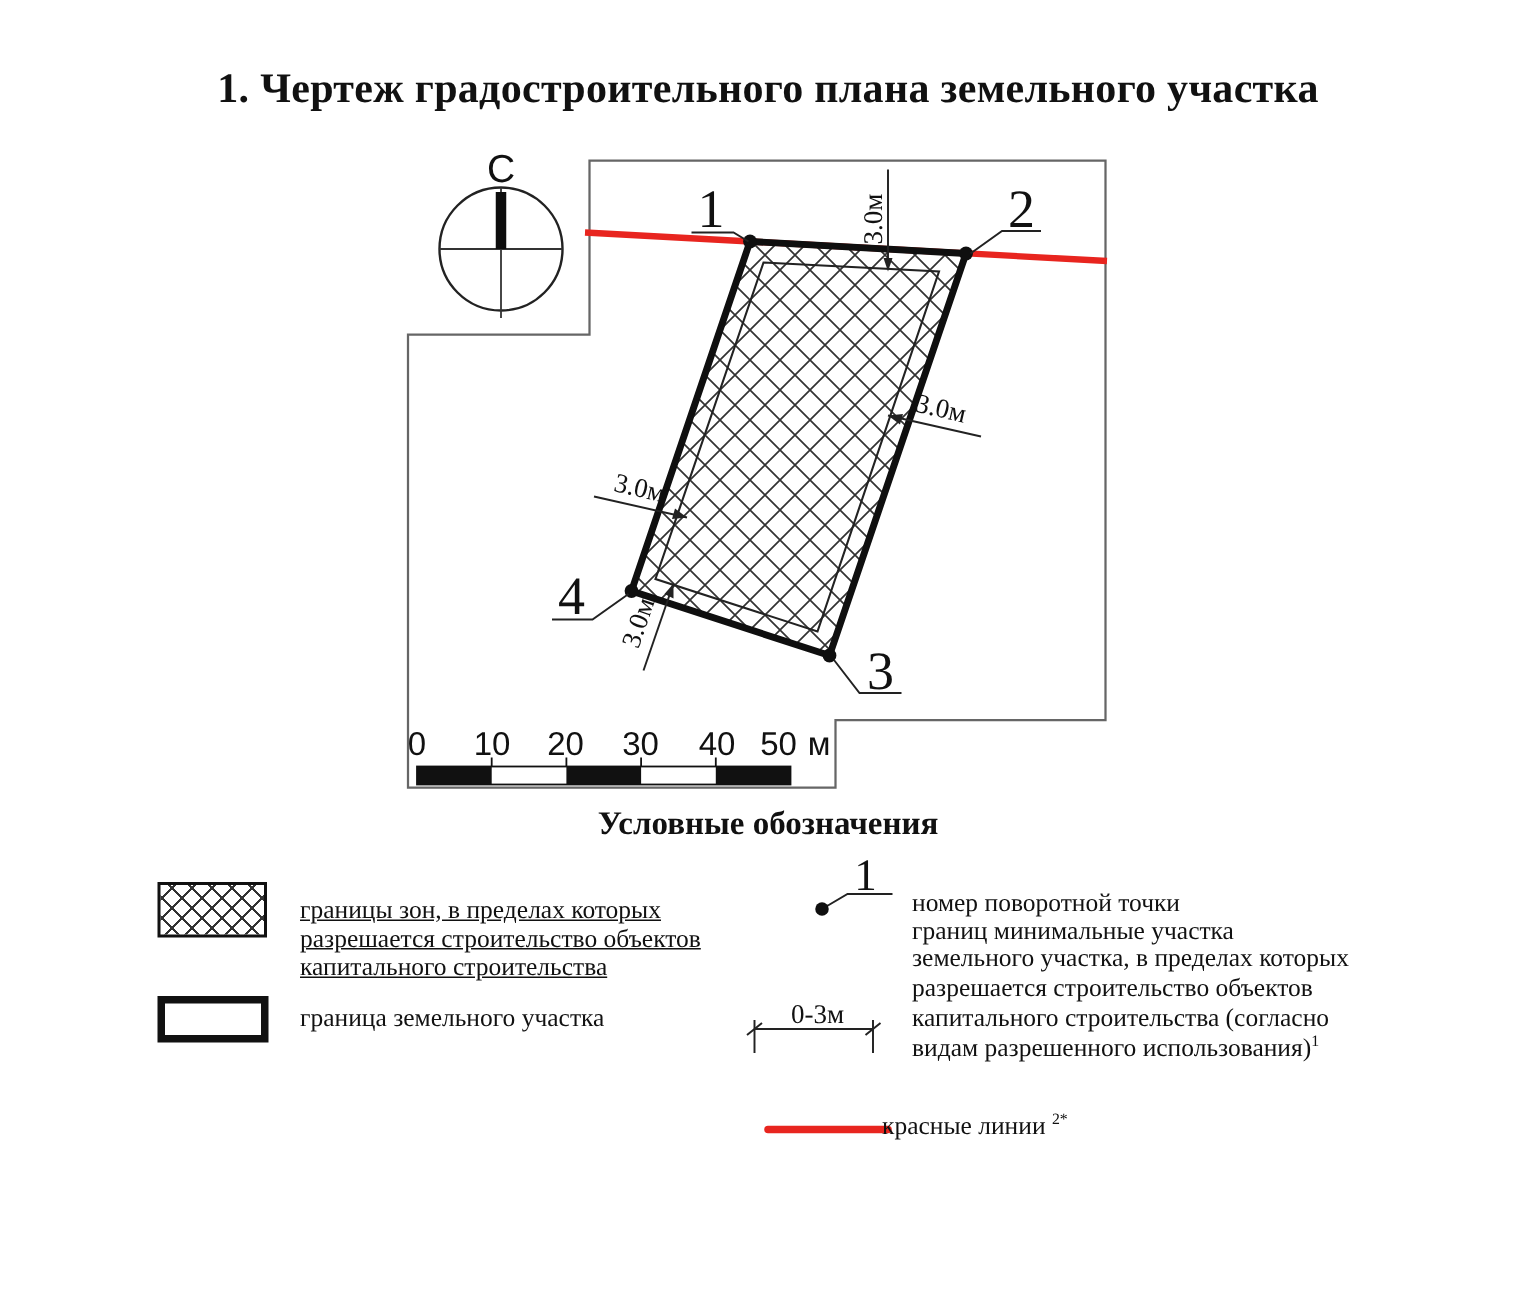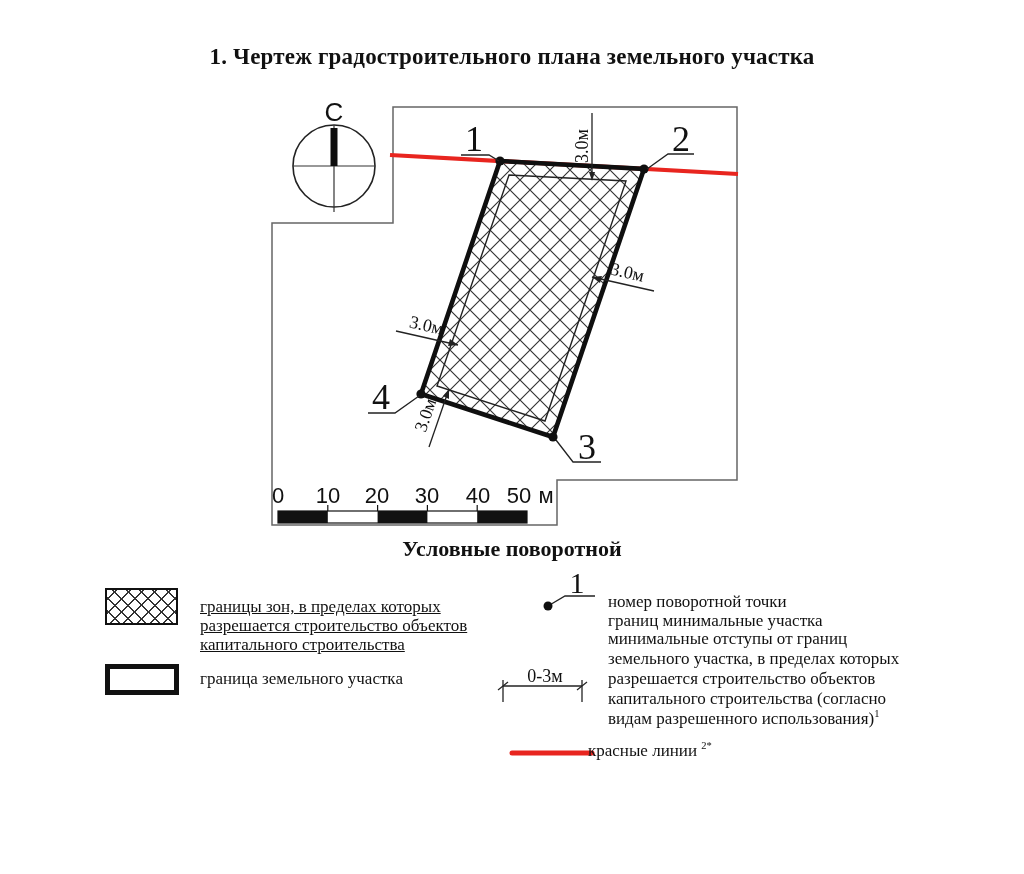--- a/index.html
+++ b/index.html
@@ -3,21 +3,21 @@
 <meta charset="utf-8">
 <style>
   html,body{margin:0;padding:0;background:#fff;}
   .page{
     position:relative;width:1024px;height:874px;background:#ffffff;overflow:hidden;
     outline:1px solid #ececec;
     font-family:"Liberation Serif",serif;color:#111;
   }
   .title{
     position:absolute;top:44px;left:0;width:1024px;text-align:center;
-    font-size:23px;font-weight:bold;letter-spacing:.2px;
+    font-size:28px;font-weight:bold;letter-spacing:.2px;
   }
   .plan-svg{position:absolute;top:0;left:0;}
   .t-serif{font-family:"Liberation Serif",serif;fill:#111;}
   .t-sans{font-family:"Liberation Sans",sans-serif;fill:#111;}
   .legend-heading{
     position:absolute;top:536px;left:0;width:1024px;text-align:center;
     font-size:22px;font-weight:bold;
   }
   .leg-text{position:absolute;font-size:17px;line-height:19px;white-space:nowrap;}
   .leg-text.lh20{line-height:20px;}
@@ -120,21 +120,21 @@
       <line x1="377.6" y1="505" x2="377.6" y2="511" stroke="#111" stroke-width="1.2"></line>
       <line x1="427.4" y1="505" x2="427.4" y2="511" stroke="#111" stroke-width="1.2"></line>
       <line x1="477.2" y1="505" x2="477.2" y2="511" stroke="#111" stroke-width="1.2"></line>
       <rect x="278" y="511" width="249" height="12" fill="#fff" stroke="#111" stroke-width="1.2"></rect>
       <rect x="278" y="511" width="49.8" height="12" fill="#111"></rect>
       <rect x="377.6" y="511" width="49.8" height="12" fill="#111"></rect>
       <rect x="477.2" y="511" width="49.8" height="12" fill="#111"></rect>
     </g>
   </svg>
 
-  <div class="legend-heading">Условные поворотной</div>
+  <div class="legend-heading">Условные обозначения</div>
 
   <div class="zone-swatch"></div>
   <div class="leg-text" style="left:200px;top:597px;text-decoration:underline;">
     <div>границы зон, в пределах которых</div>
     <div>разрешается строительство объектов</div>
     <div>капитального строительства</div>
   </div>
 
   <div class="parcel-swatch"></div>
   <div class="leg-text" style="left:200px;top:669px;">граница земельного участка</div>
@@ -151,21 +151,20 @@
 
   <svg class="sym-svg" style="left:495px;top:658px;" width="100" height="50">
     <text class="t-serif" x="50" y="24" font-size="18" text-anchor="middle">0-3м</text>
     <line x1="8" y1="28" x2="87" y2="28" stroke="#222" stroke-width="1.3"></line>
     <line x1="8" y1="22" x2="8" y2="44" stroke="#222" stroke-width="1.3"></line>
     <line x1="87" y1="22" x2="87" y2="44" stroke="#222" stroke-width="1.3"></line>
     <line x1="3" y1="32" x2="13" y2="24" stroke="#222" stroke-width="1.3"></line>
     <line x1="82" y1="32" x2="92" y2="24" stroke="#222" stroke-width="1.3"></line>
   </svg>
   <div class="leg-text lh20" style="left:608px;top:629px;">
-    <div>минимальные отступы от границ</div>
     <div>земельного участка, в пределах которых</div>
     <div>разрешается строительство объектов</div>
     <div>капитального строительства (согласно</div>
     <div><span>видам разрешенного использования)</span><sup>1</sup></div>
   </div>
 
   <svg class="sym-svg" style="left:505px;top:744px;" width="95" height="16">
     <line x1="7" y1="9" x2="87" y2="9" stroke-width="5" stroke-linecap="round" stroke="#e8251f"></line>
   </svg>
   <div class="leg-text" style="left:588px;top:741px;">

